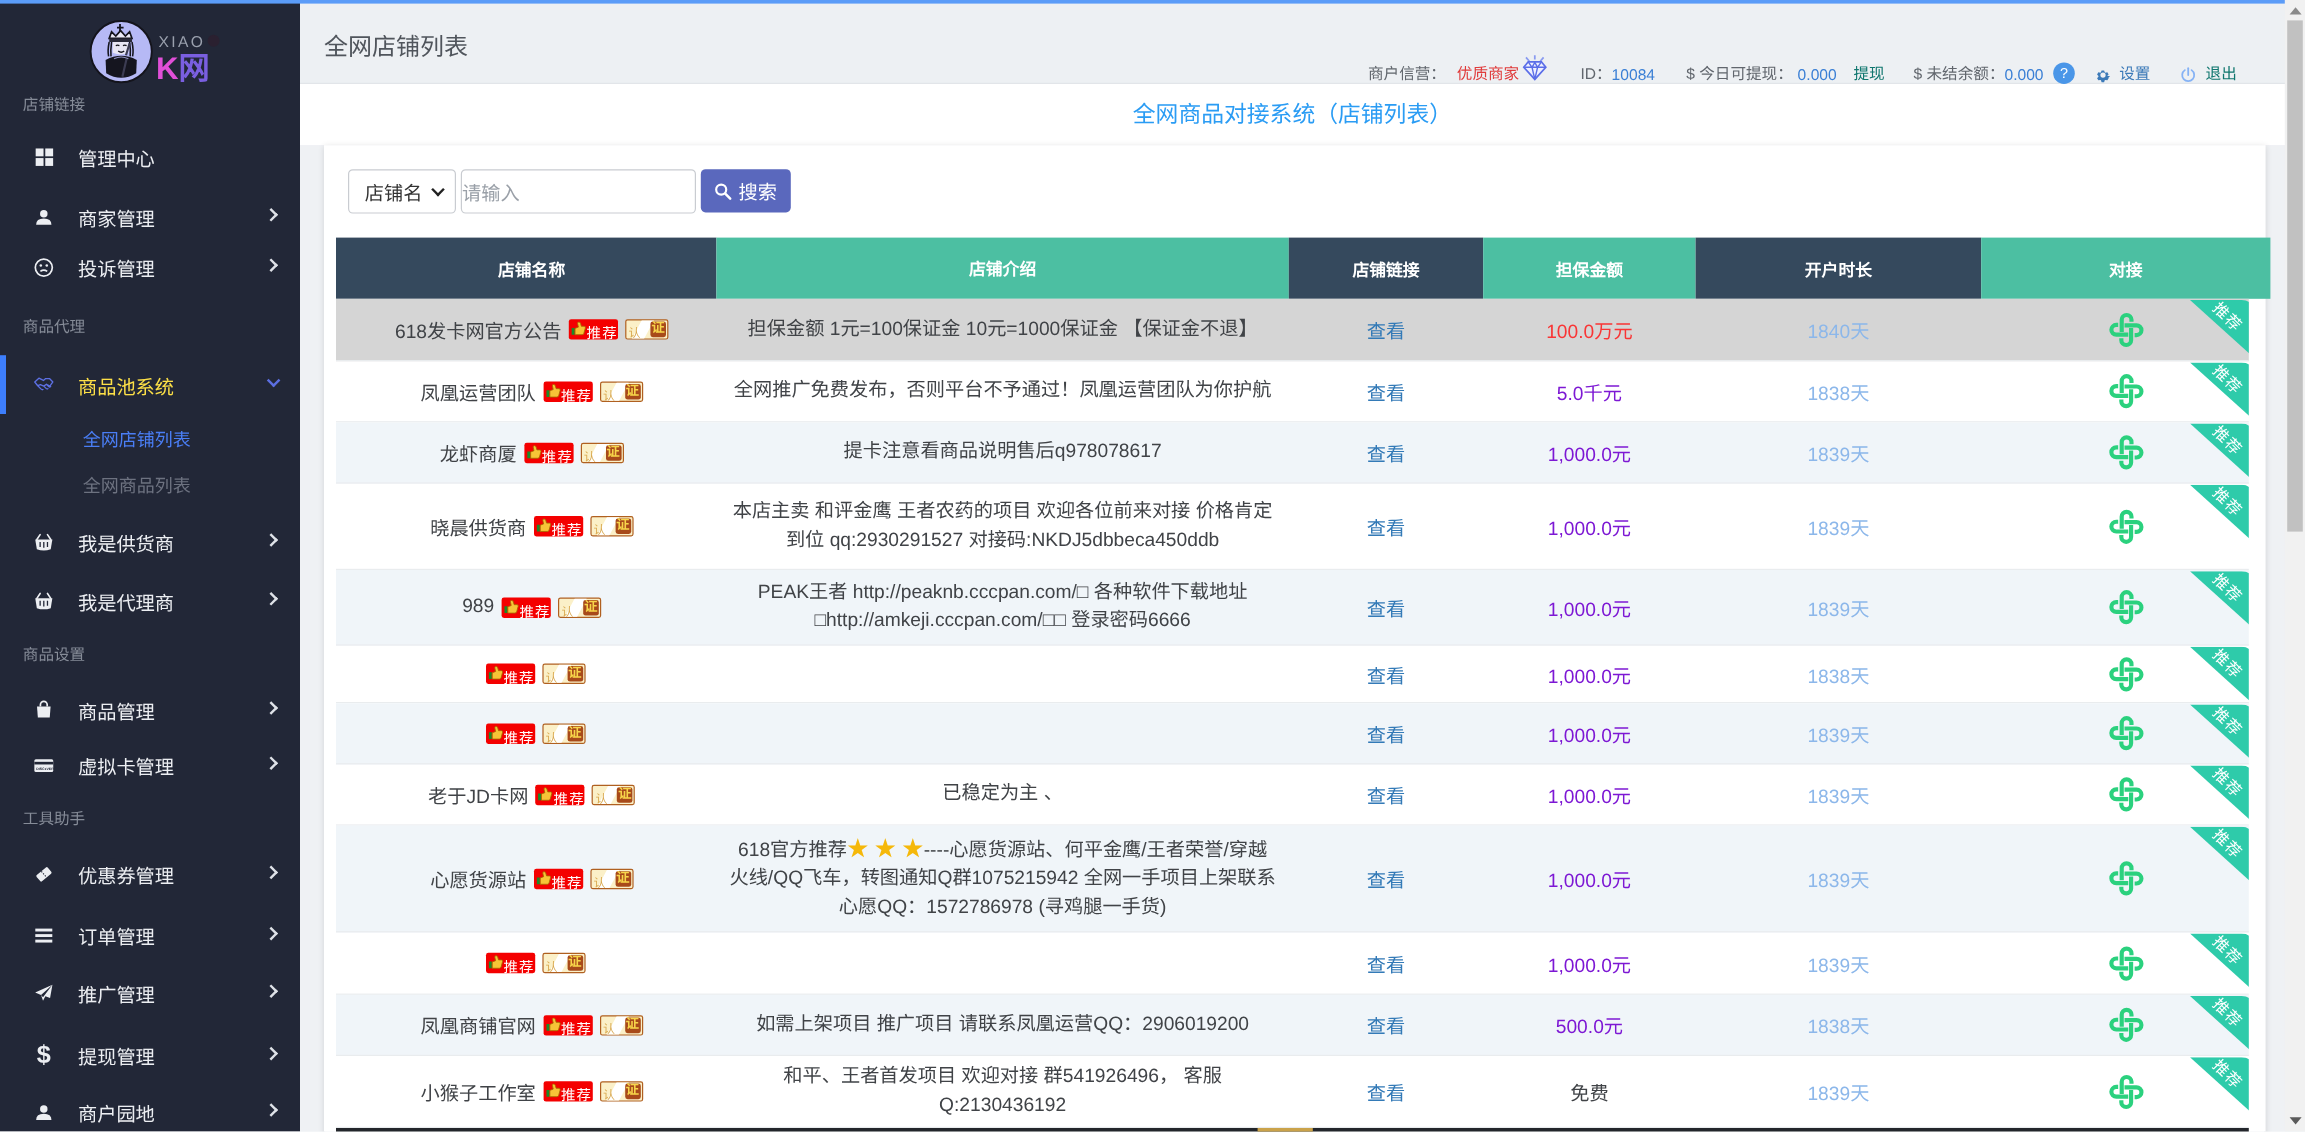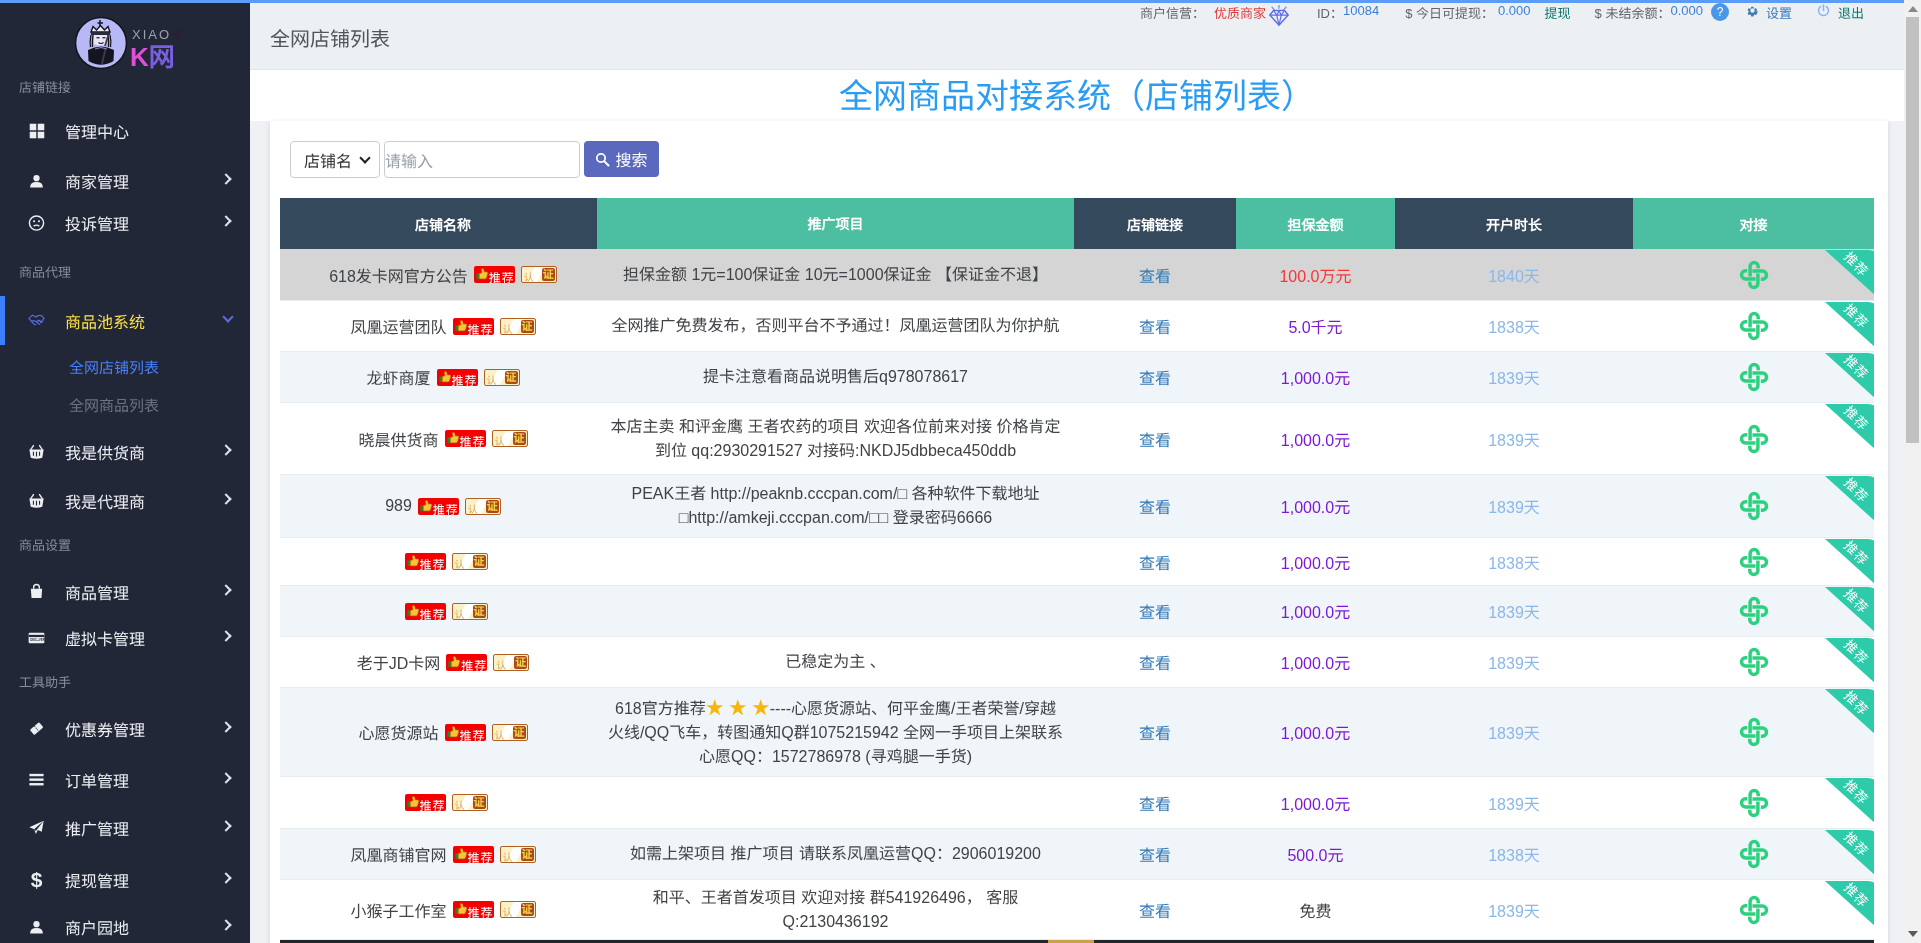--- a/index.html
+++ b/index.html
@@ -19,49 +19,49 @@
 .mitem .mi{width:17px;height:17px;margin-left:28px;margin-right:20px;flex:none;display:flex;align-items:center;justify-content:center}
 .mitem .arr{position:absolute;right:20px;top:19px;width:8px;height:8px;border-top:2.4px solid #dfe2e8;border-right:2.4px solid #dfe2e8;transform:rotate(45deg)}
 .mitem .arrd{position:absolute;right:18px;top:17px;width:8px;height:8px;border-top:2.4px solid #5c6fe2;border-right:2.4px solid #5c6fe2;transform:rotate(135deg)}
 .mitem.active{color:#fde047}
 .mitem.active:before{content:"";position:absolute;left:0;top:0;width:5px;height:100%;background:#3d7efc}
 .msub{position:absolute;left:0;width:250px;height:38px;line-height:38px;padding-left:69px;font-size:15px;color:#6d7280}
 .msub.on{color:#4a7ef5}
 
 .topbar{position:absolute;left:250px;top:3px;width:1671px;height:67px;background:#edf0f3;border-bottom:1px solid #e2e5e9}
 .topbar .pgtitle{position:absolute;left:20px;top:20px;font-size:20px;color:#50555c}
-.tright{position:absolute;right:57px;top:0;height:67px;display:flex;align-items:flex-start;font-size:13px;color:#61666d;white-space:nowrap}
+.tright{position:absolute;right:57px;top:0;height:67px;display:flex;align-items:flex-end;font-size:13px;color:#61666d;white-space:nowrap}
 .tright .red{color:#e03b3b}
 .tright .blue{color:#3a7fd5}
 .tright .lblue{color:#0f766e}
 .tright .dblue{color:#3c7ab8}
 
 .titlestrip{position:absolute;left:250px;top:70px;width:1671px;height:51px;background:#fff}
-.titlestrip h2{text-align:center;line-height:53px;font-size:34px;color:#2a9cf4;font-weight:normal;padding-right:17px}
+.titlestrip h2{text-align:center;line-height:53px;font-size:19px;color:#2a9cf4;font-weight:normal;padding-right:17px}
 .content{position:absolute;left:250px;top:121px;width:1671px;height:822px;background:#eff1f4}
 .card{position:absolute;left:20px;top:0px;width:1618px;height:830px;background:#fff;box-shadow:0 1px 5px rgba(0,0,0,.12)}
 .srow{position:absolute;left:20px;top:20px;height:37px;display:flex}
 .sel{width:90px;height:37px;border:1px solid #c9ccd1;border-radius:4px;background:#fff;font-size:16px;color:#333;display:flex;align-items:center;justify-content:space-between;padding:0 10px 0 13px}
 .sel .car{width:8px;height:8px;border-left:2.2px solid #222;border-bottom:2.2px solid #222;transform:rotate(-45deg);margin-top:-4px}
 .inp{width:196px;height:37px;border:1px solid #c9ccd1;border-radius:4px;margin-left:4px;color:#9aa0a8;font-size:16px;display:flex;align-items:center;}
 .sbtn{width:75px;height:36px;margin-left:4px;background:#5a68bd;border-radius:4px;color:#fff;font-size:16px;display:flex;align-items:center;justify-content:center;gap:5px}
 
 .tbl{position:absolute;left:10px;top:77px;width:1594px}
 .trh{display:flex;height:51px}
 .trh .c{display:flex;align-items:center;justify-content:center;color:#fff;font-size:14px;font-weight:bold}
 .cd{background:#35495d}
 .cg{background:#4cbfa2}
 .tr{display:flex;position:relative;overflow:hidden;border-bottom:1px solid #e9ecee;font-size:16px;color:#404347}
 .tr.gray{background:#d5d5d5}
 .tr.lite{background:#f0f5f9}
 .tr .c{display:flex;align-items:center;justify-content:center;text-align:center}
 .c1{width:317px;flex:none;padding-left:9px}
 .c2{width:477px;flex:none;line-height:24px;padding:0 6px}
 .c3{width:162px;flex:none}
-.c4{width:159px;flex:none}
+.c4{width:177px;flex:none}
 .c5{width:238px;flex:none}
 .c6{width:241px;flex:none}
 .lnk{color:#337ab7}
 .days{color:#8cb7ea}
 .amt{color:#7d18d4}
 .amt.red{color:#f93535}
 .amt.dark{color:#404347}
 .ribbon{position:absolute;top:1px;right:0;width:49px;height:45px}
 .ribbon svg{position:absolute;left:0;top:0}
 .ribbon span{position:absolute;left:18px;top:4px;font-size:13px;color:#fff;transform:rotate(45deg);letter-spacing:1px;white-space:nowrap}
@@ -234,21 +234,21 @@
         </div>
     <div class="inp">请输入</div>
     <div class="sbtn"><svg width="15" height="15" viewBox="0 0 20 20">
             <circle cx="8" cy="8" r="5.6" stroke="#fff" stroke-width="2.4" fill="none"></circle>
             <path d="M12.5 12.5 L18 18" stroke="#fff" stroke-width="2.8" stroke-linecap="round"></path>
           </svg>搜索</div>
   </div>
   <div class="tbl">
         <div class="trh">
           <div class="c cd c1">店铺名称</div>
-          <div class="c cg c2">推广项目</div>
+          <div class="c cg c2">店铺介绍</div>
           <div class="c cd c3">店铺链接</div>
           <div class="c cg c4">担保金额</div>
           <div class="c cd c5">开户时长</div>
           <div class="c cg c6">对接</div>
         </div>
         <div class="tr gray" style="height:52px">
   <div class="c c1">
             <span>618发卡网官方公告</span>
             <span class="btag">
               <svg class="th" width="14" height="14" viewBox="0 0 20 20">

